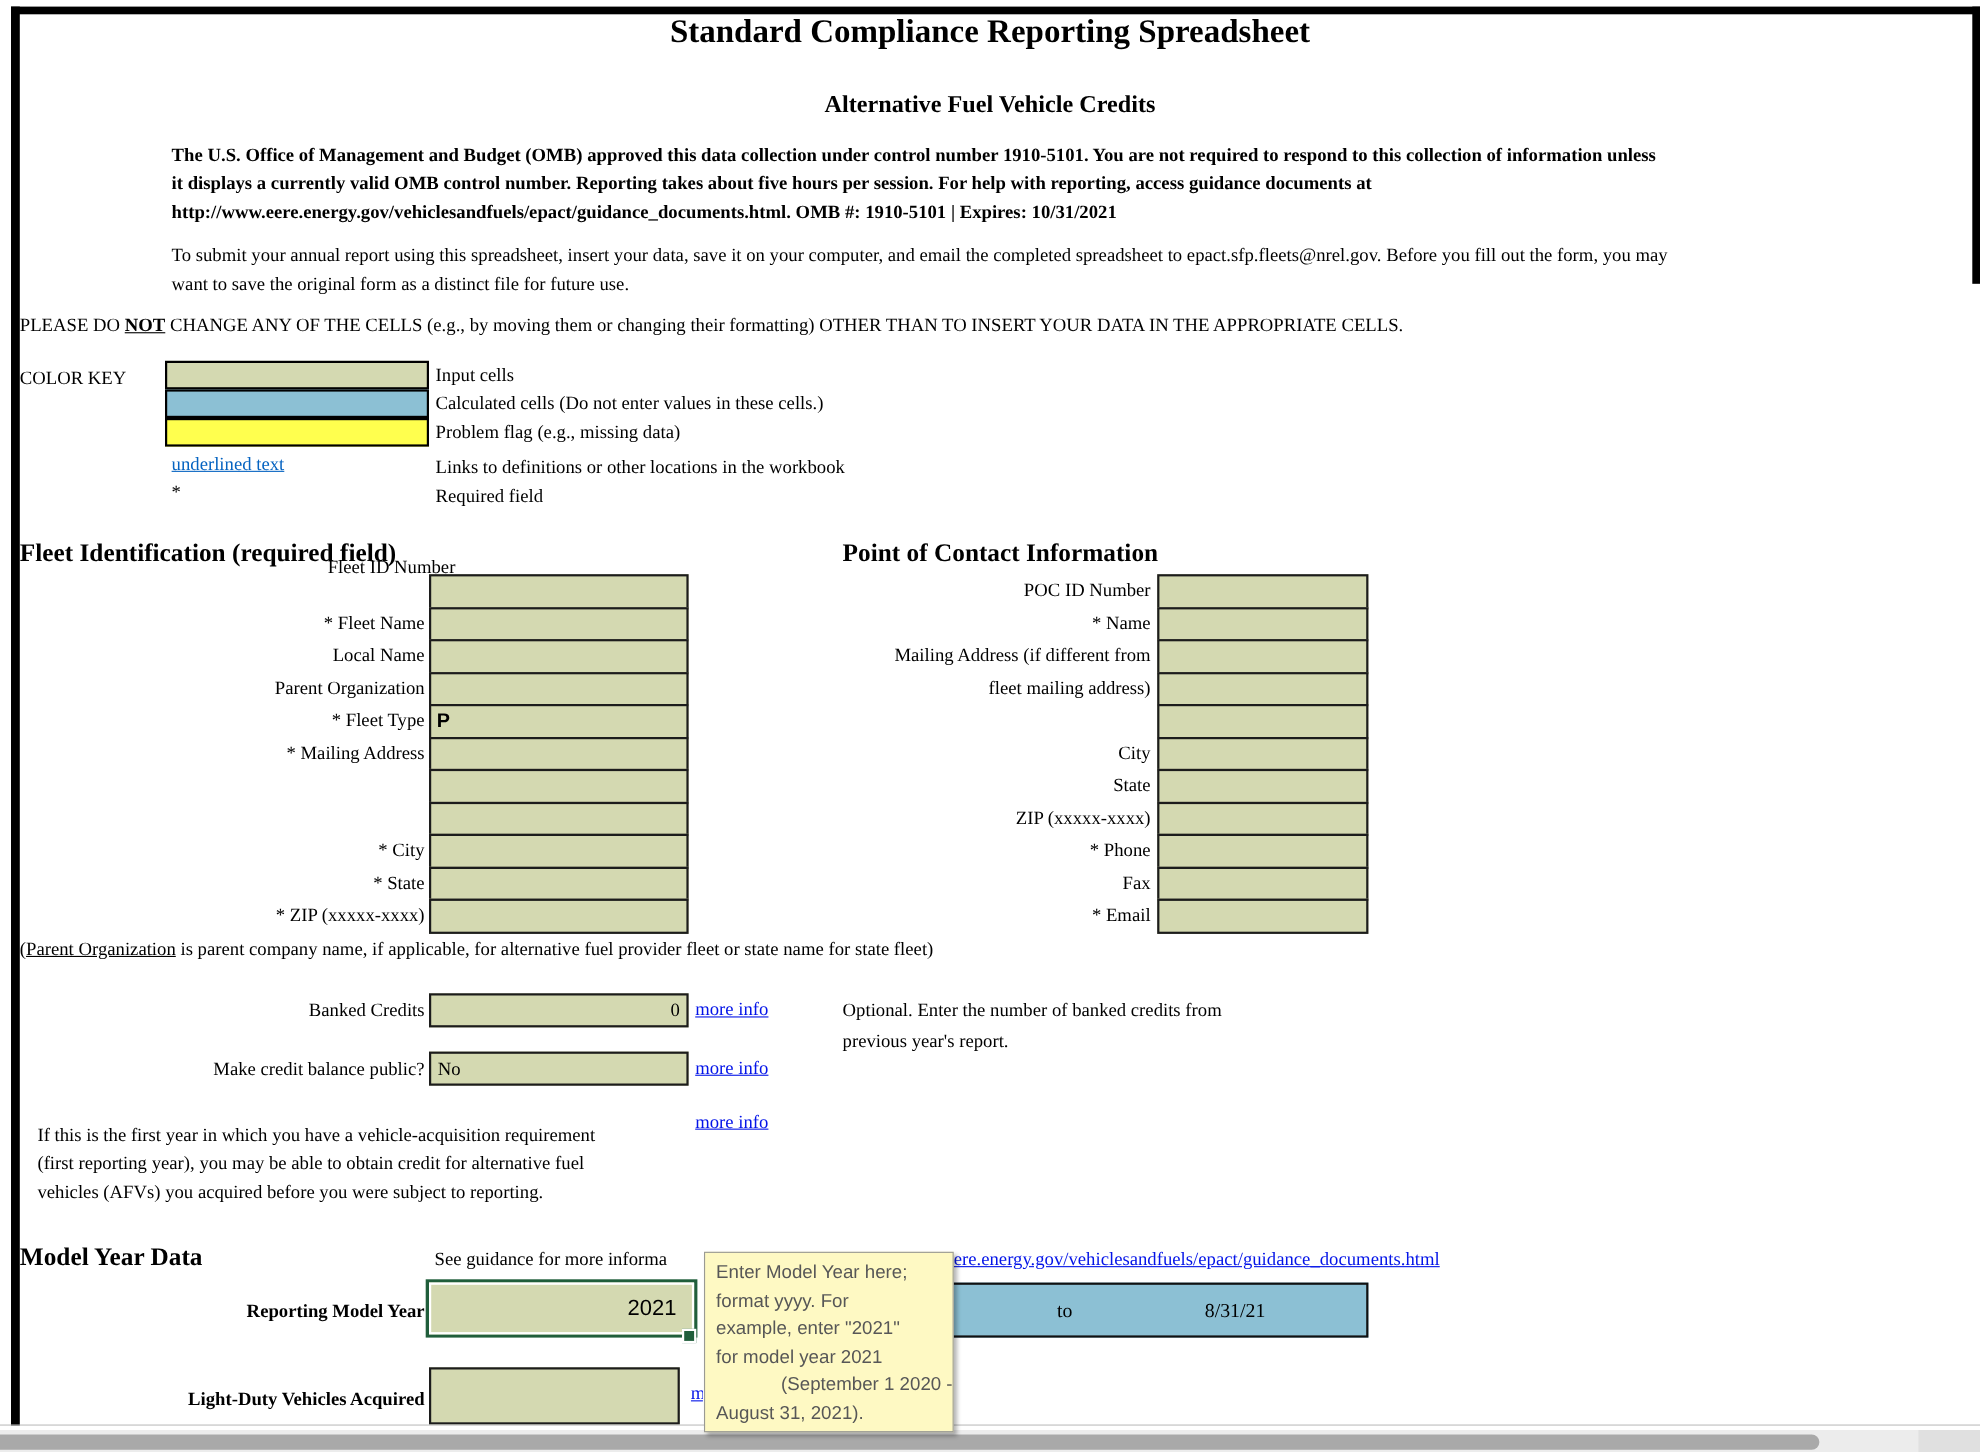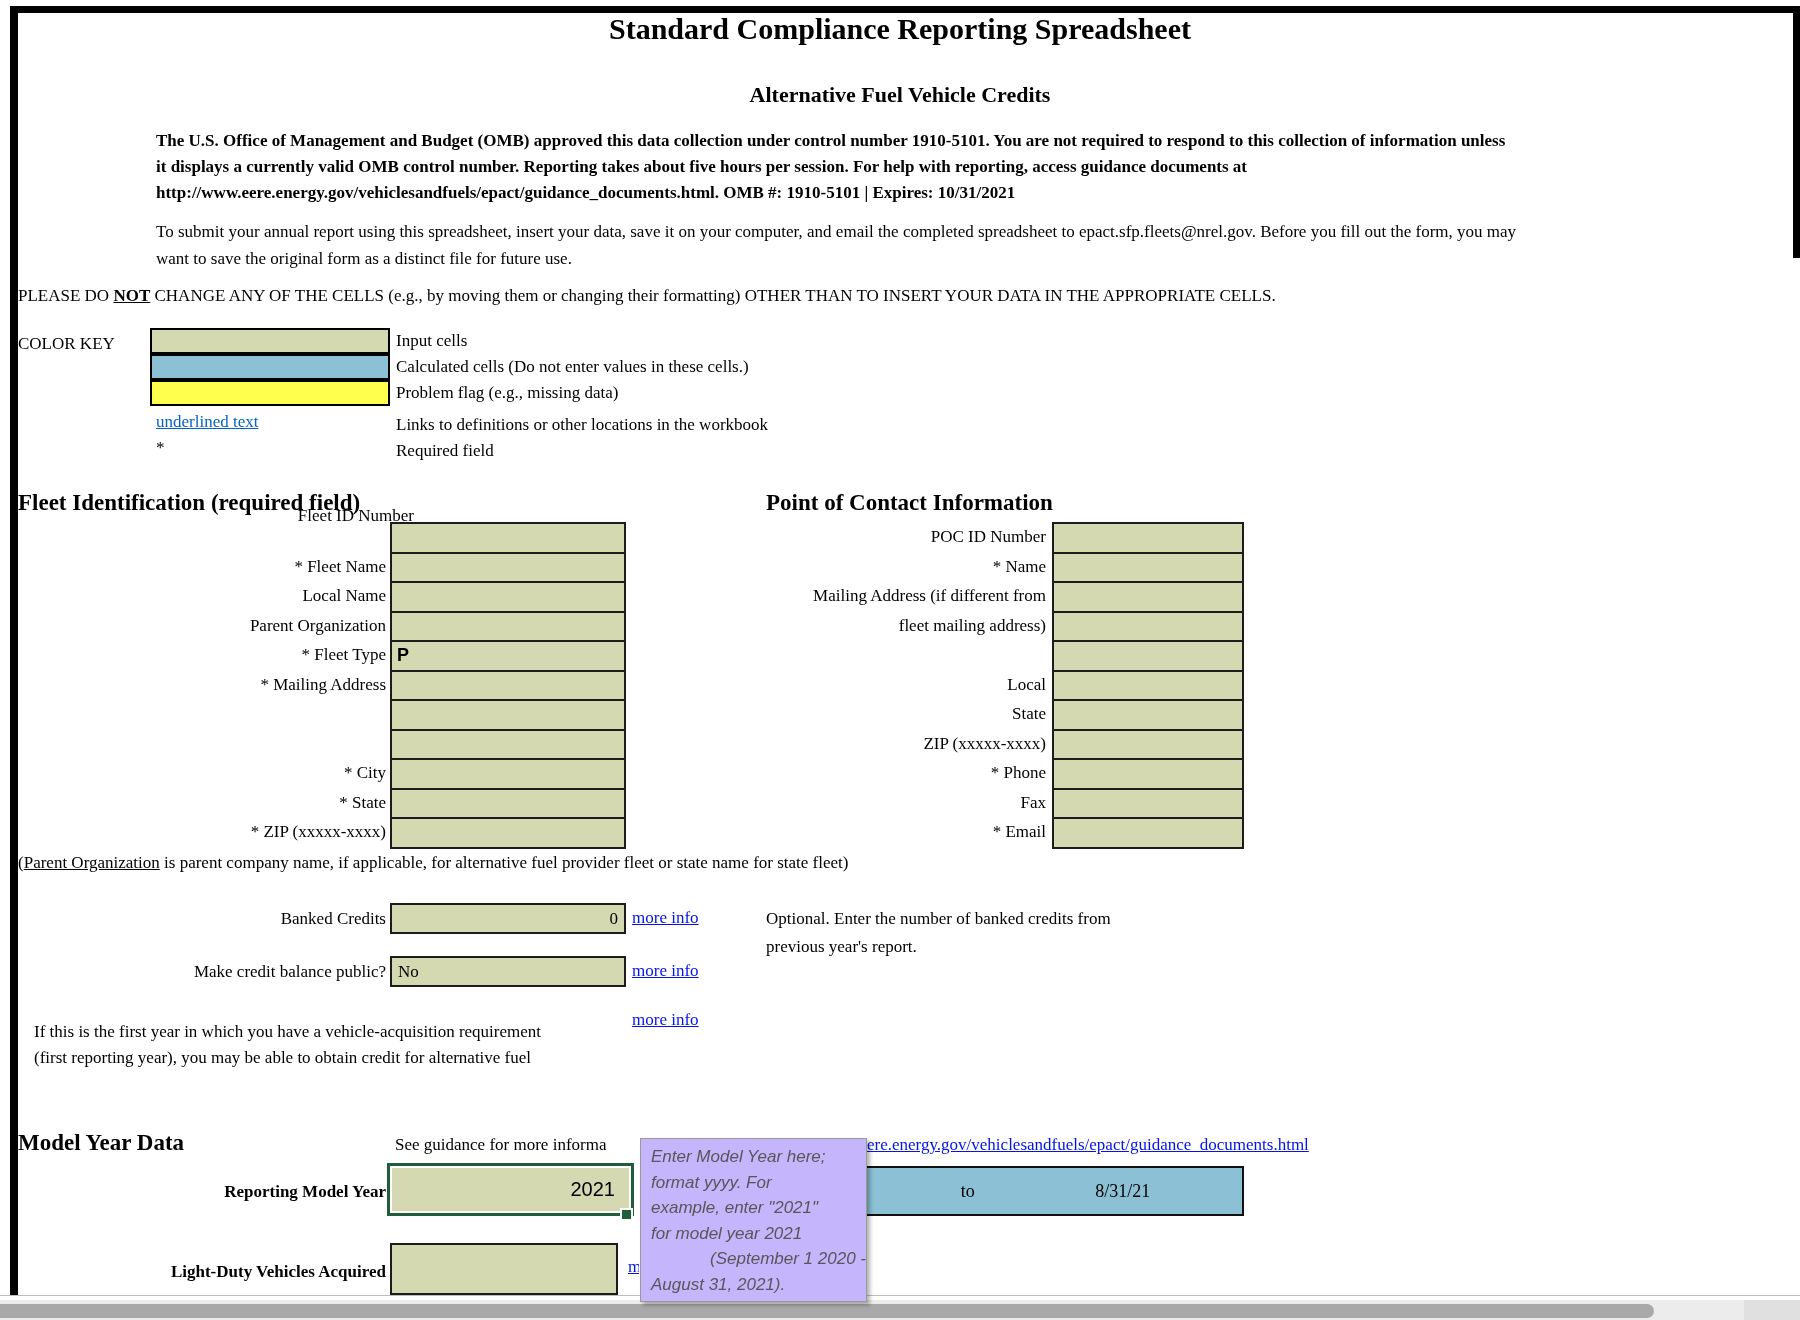--- a/index.html
+++ b/index.html
@@ -11,22 +11,22 @@
   .center{width:1800px;text-align:center;}
   .bar{background:#000;}
   .line17{font-size:17px;white-space:nowrap;}
   .rlabel{text-align:right;white-space:nowrap;font-size:17px;}
   .cellbox{background:#d4d9b1;border:2px solid #1c1c1c;box-sizing:border-box;}
   .link{color:#0414e8;text-decoration:underline;font-size:17px;white-space:nowrap;cursor:pointer;}
   .lightlink{color:#0563C1;text-decoration:underline;font-size:17px;cursor:pointer;}
   .swatch{width:240px;height:26px;border:2px solid #000;box-sizing:border-box;position:absolute;left:150px;}
   .keydesc{position:absolute;left:396px;font-size:17px;white-space:nowrap;line-height:26px;}
   .clip{overflow:hidden;white-space:nowrap;}
-  #tooltip{background:#c4b5fd;border:1px solid #9a9a94;box-shadow:3px 3px 4px rgba(0,0,0,0.30);
-           color:#575757;font-size:17px;line-height:25.5px;padding:5px 0 0 10px;box-sizing:border-box;z-index:6;font-style:italic;}
+  #tooltip{background:#fef9c3;border:1px solid #9a9a94;box-shadow:3px 3px 4px rgba(0,0,0,0.30);
+           color:#575757;font-size:17px;line-height:25.5px;padding:5px 0 0 10px;box-sizing:border-box;z-index:6;}
   #green-cell{border:3px solid #205e3b;box-sizing:border-box;z-index:4;background:#205e3b;}
   #green-cell .inner{width:100%;height:100%;border:2px solid #fff;box-sizing:border-box;background:#d4d9b1;
                      text-align:right;}
   #blue-cell{background:#8cc0d4;border:2px solid #111;box-sizing:border-box;z-index:1;}
   .hairline{background:#bdbdbd;}
 </style>
 </head>
 <body>
 
 <div id="stage">
@@ -85,21 +85,21 @@
       <div class="abs cellbox" style="left:390px;top:817px;width:236px;height:31.5px;"></div>
       <div class="abs rlabel" style="left:610px;top:522px;width:436px;line-height:29.5px;">POC ID Number</div>
       <div class="abs cellbox" style="left:1052px;top:522px;width:192px;height:31.5px;"></div>
       <div class="abs rlabel" style="left:610px;top:551.5px;width:436px;line-height:29.5px;">* Name</div>
       <div class="abs cellbox" style="left:1052px;top:551.5px;width:192px;height:31.5px;"></div>
       <div class="abs rlabel" style="left:610px;top:581px;width:436px;line-height:29.5px;">Mailing Address (if different from</div>
       <div class="abs cellbox" style="left:1052px;top:581px;width:192px;height:31.5px;"></div>
       <div class="abs rlabel" style="left:610px;top:610.5px;width:436px;line-height:29.5px;">fleet mailing address)</div>
       <div class="abs cellbox" style="left:1052px;top:610.5px;width:192px;height:31.5px;"></div>
       <div class="abs cellbox" style="left:1052px;top:640px;width:192px;height:31.5px;"></div>
-      <div class="abs rlabel" style="left:610px;top:669.5px;width:436px;line-height:29.5px;">Local</div>
+      <div class="abs rlabel" style="left:610px;top:669.5px;width:436px;line-height:29.5px;">City</div>
       <div class="abs cellbox" style="left:1052px;top:669.5px;width:192px;height:31.5px;"></div>
       <div class="abs rlabel" style="left:610px;top:699px;width:436px;line-height:29.5px;">State</div>
       <div class="abs cellbox" style="left:1052px;top:699px;width:192px;height:31.5px;"></div>
       <div class="abs rlabel" style="left:610px;top:728.5px;width:436px;line-height:29.5px;">ZIP (xxxxx-xxxx)</div>
       <div class="abs cellbox" style="left:1052px;top:728.5px;width:192px;height:31.5px;"></div>
       <div class="abs rlabel" style="left:610px;top:758px;width:436px;line-height:29.5px;">* Phone</div>
       <div class="abs cellbox" style="left:1052px;top:758px;width:192px;height:31.5px;"></div>
       <div class="abs rlabel" style="left:610px;top:787.5px;width:436px;line-height:29.5px;">Fax</div>
       <div class="abs cellbox" style="left:1052px;top:787.5px;width:192px;height:31.5px;"></div>
       <div class="abs rlabel" style="left:610px;top:817px;width:436px;line-height:29.5px;">* Email</div>
@@ -119,20 +119,21 @@
     </div>
 
   <div class="abs rlabel" style="left:0;top:957px;width:386px;line-height:30px;">Make credit balance public?</div>
   <div class="abs cellbox" style="left:390px;top:956px;width:236px;height:31px;font-size:17px;line-height:27px;padding-left:6px;">No</div>
   <div class="abs link" style="left:632px;top:961px;">more info</div>
 
   <div class="abs link" style="left:632px;top:1010px;">more info</div>
   <div class="abs" id="first-year-para" style="left:18px;top:1019px;font-size:17px;line-height:26px;padding-left:16px;">
       <div style="white-space:nowrap;">If this is the first year in which you have a vehicle-acquisition requirement</div>
       <div style="white-space:nowrap;">(first reporting year), you may be able to obtain credit for alternative fuel</div>
+      <div style="white-space:nowrap;">vehicles (AFVs) you acquired before you were subject to reporting.</div>
     </div>
 
   <div class="abs bold" style="left:18px;top:1130px;font-size:23px;">Model Year Data</div>
   <div class="abs clip line17" style="left:395px;top:1135px;width:245px;">See guidance for more informa</div>
   <div class="abs link" style="left:867px;top:1135px;">ere.energy.gov/vehiclesandfuels/epact/guidance_documents.html</div>
 
   <div class="abs rlabel bold" style="left:0;top:1177px;width:386px;line-height:29px;">Reporting Model Year</div>
   <div class="abs" id="green-cell" style="left:387px;top:1163px;width:247px;height:53px;">
     <div class="inner sans" style="font-size:20px;line-height:42px;padding-right:14px;">2021</div>
   </div>

